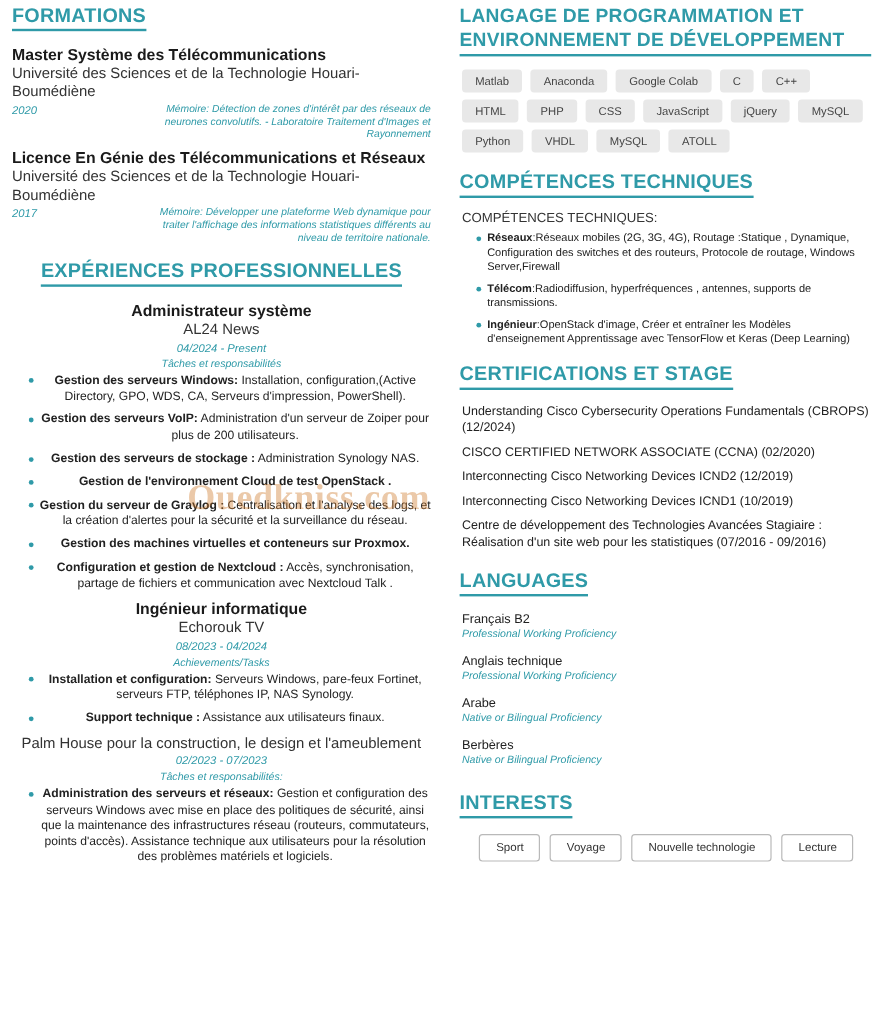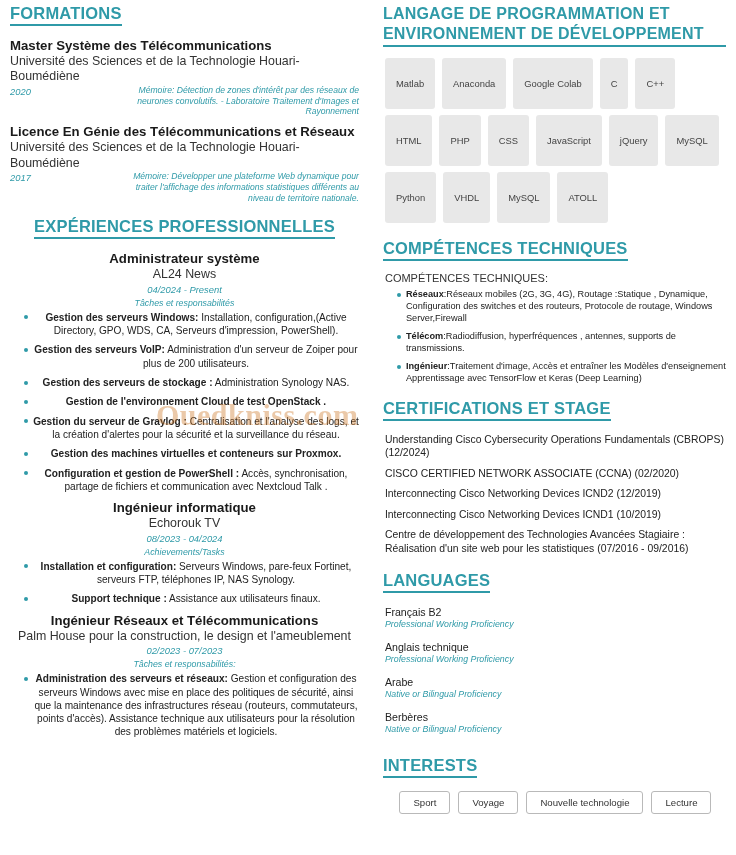--- a/index.html
+++ b/index.html
@@ -92,21 +92,21 @@
     background: #2f9aa8;
   }
   .b { font-weight: bold; }
 
   
   .tags { display: flex; flex-wrap: wrap; gap: 6px 7px; margin: 6px 0 4px 2px; }
   .tag {
     background: #e8e8e8;
     color: #444;
     font-size: 9.4px;
-    padding: 20px 11px;
+    padding: 4px 11px;
     border-radius: 3px;
     white-space: nowrap;
   }
   .skills-intro { font-size: 11px; color: #333; margin: 6px 0 5px 2px; }
   ul.skills { margin: 0; padding-left: 14px; list-style: none; }
   ul.skills li {
     font-size: 9.2px;
     line-height: 1.3;
     margin-bottom: 6px;
     position: relative;
@@ -186,39 +186,38 @@
         <div class="org">AL24 News</div>
         <div class="date">04/2024 - Present</div>
         <div class="sub-label">Tâches et responsabilités</div>
         <ul class="bullets">
           <li><span class="b">Gestion des serveurs Windows:</span><span> Installation, configuration,(Active Directory, GPO, WDS, CA, Serveurs d'impression, PowerShell).</span></li>
           <li><span class="b">Gestion des serveurs VoIP:</span><span> Administration d'un serveur de Zoiper pour plus de 200 utilisateurs.</span></li>
           <li><span class="b">Gestion des serveurs de stockage :</span><span> Administration Synology NAS.</span></li>
           <li><span class="b">Gestion de l'environnement Cloud de test OpenStack .</span><span></span></li>
           <li><span class="b">Gestion du serveur de Graylog :</span><span> Centralisation et l'analyse des logs, et la création d'alertes pour la sécurité et la surveillance du réseau.</span></li>
           <li><span class="b">Gestion des machines virtuelles et conteneurs sur Proxmox.</span><span></span></li>
-          <li><span class="b">Configuration et gestion de PowerShell :</span><span> Accès, synchronisation, partage de fichiers et communication avec Nextcloud Talk .</span></li>
+          <li><span class="b">Configuration et gestion de Nextcloud :</span><span> Accès, synchronisation, partage de fichiers et communication avec Nextcloud Talk .</span></li>
         </ul>
       </div>
 
       
       <div style="margin-top:6px;">
         <div class="job-title">Ingénieur informatique</div>
         <div class="org">Echorouk TV</div>
         <div class="date">08/2023 - 04/2024</div>
         <div class="sub-label">Achievements/Tasks</div>
         <ul class="bullets">
           <li><span class="b">Installation et configuration:</span><span> Serveurs Windows, pare-feux Fortinet, serveurs FTP, téléphones IP, NAS Synology.</span></li>
           <li><span class="b">Support technique :</span><span> Assistance aux utilisateurs finaux.</span></li>
         </ul>
       </div>
 
       
       <div style="margin-top:6px;">
-        <div class="job-title">Ingénieur Réseaux et Télécommunications</div>
         <div class="org">Palm House pour la construction, le design et l'ameublement</div>
         <div class="date">02/2023 - 07/2023</div>
         <div class="sub-label">Tâches et responsabilités:</div>
         <ul class="bullets">
           <li><span class="b">Administration des serveurs et réseaux:</span><span> Gestion et configuration des serveurs Windows avec mise en place des politiques de sécurité, ainsi que la maintenance des infrastructures réseau (routeurs, commutateurs, points d'accès). Assistance technique aux utilisateurs pour la résolution des problèmes matériels et logiciels.</span></li>
         </ul>
       </div>
     </div>
 
   </div>
@@ -245,21 +244,21 @@
         <span class="tag">ATOLL</span>
       </div>
     </div>
 
     <div class="sec-wrap" style="margin-top:16px;">
       <h2 class="section">COMPÉTENCES TECHNIQUES</h2>
       <div class="skills-intro">COMPÉTENCES TECHNIQUES:</div>
       <ul class="skills">
         <li><span class="b">Réseaux</span><span>:Réseaux mobiles (2G, 3G, 4G), Routage :Statique , Dynamique, Configuration des switches et des routeurs, Protocole de routage, Windows Server,Firewall</span></li>
         <li><span class="b">Télécom</span><span>:Radiodiffusion, hyperfréquences , antennes, supports de transmissions.</span></li>
-        <li><span class="b">Ingénieur</span><span>:Traitement d'image, Accès et entraîner les Modèles d'enseignement Apprentissage avec TensorFlow et Keras (Deep Learning)</span></li>
+        <li><span class="b">Ingénieur</span><span>:OpenStack d'image, Créer et entraîner les Modèles d'enseignement Apprentissage avec TensorFlow et Keras (Deep Learning)</span></li>
       </ul>
     </div>
 
     <div class="sec-wrap" style="margin-top:14px;">
       <h2 class="section">CERTIFICATIONS ET STAGE</h2>
       <div class="cert-item">Understanding Cisco Cybersecurity Operations Fundamentals (CBROPS) (12/2024)</div>
       <div class="cert-item">CISCO CERTIFIED NETWORK ASSOCIATE (CCNA) (02/2020)</div>
       <div class="cert-item">Interconnecting Cisco Networking Devices ICND2 (12/2019)</div>
       <div class="cert-item">Interconnecting Cisco Networking Devices ICND1 (10/2019)</div>
       <div class="cert-item">Centre de développement des Technologies Avancées Stagiaire : Réalisation d'un site web pour les statistiques  (07/2016 - 09/2016)</div>

